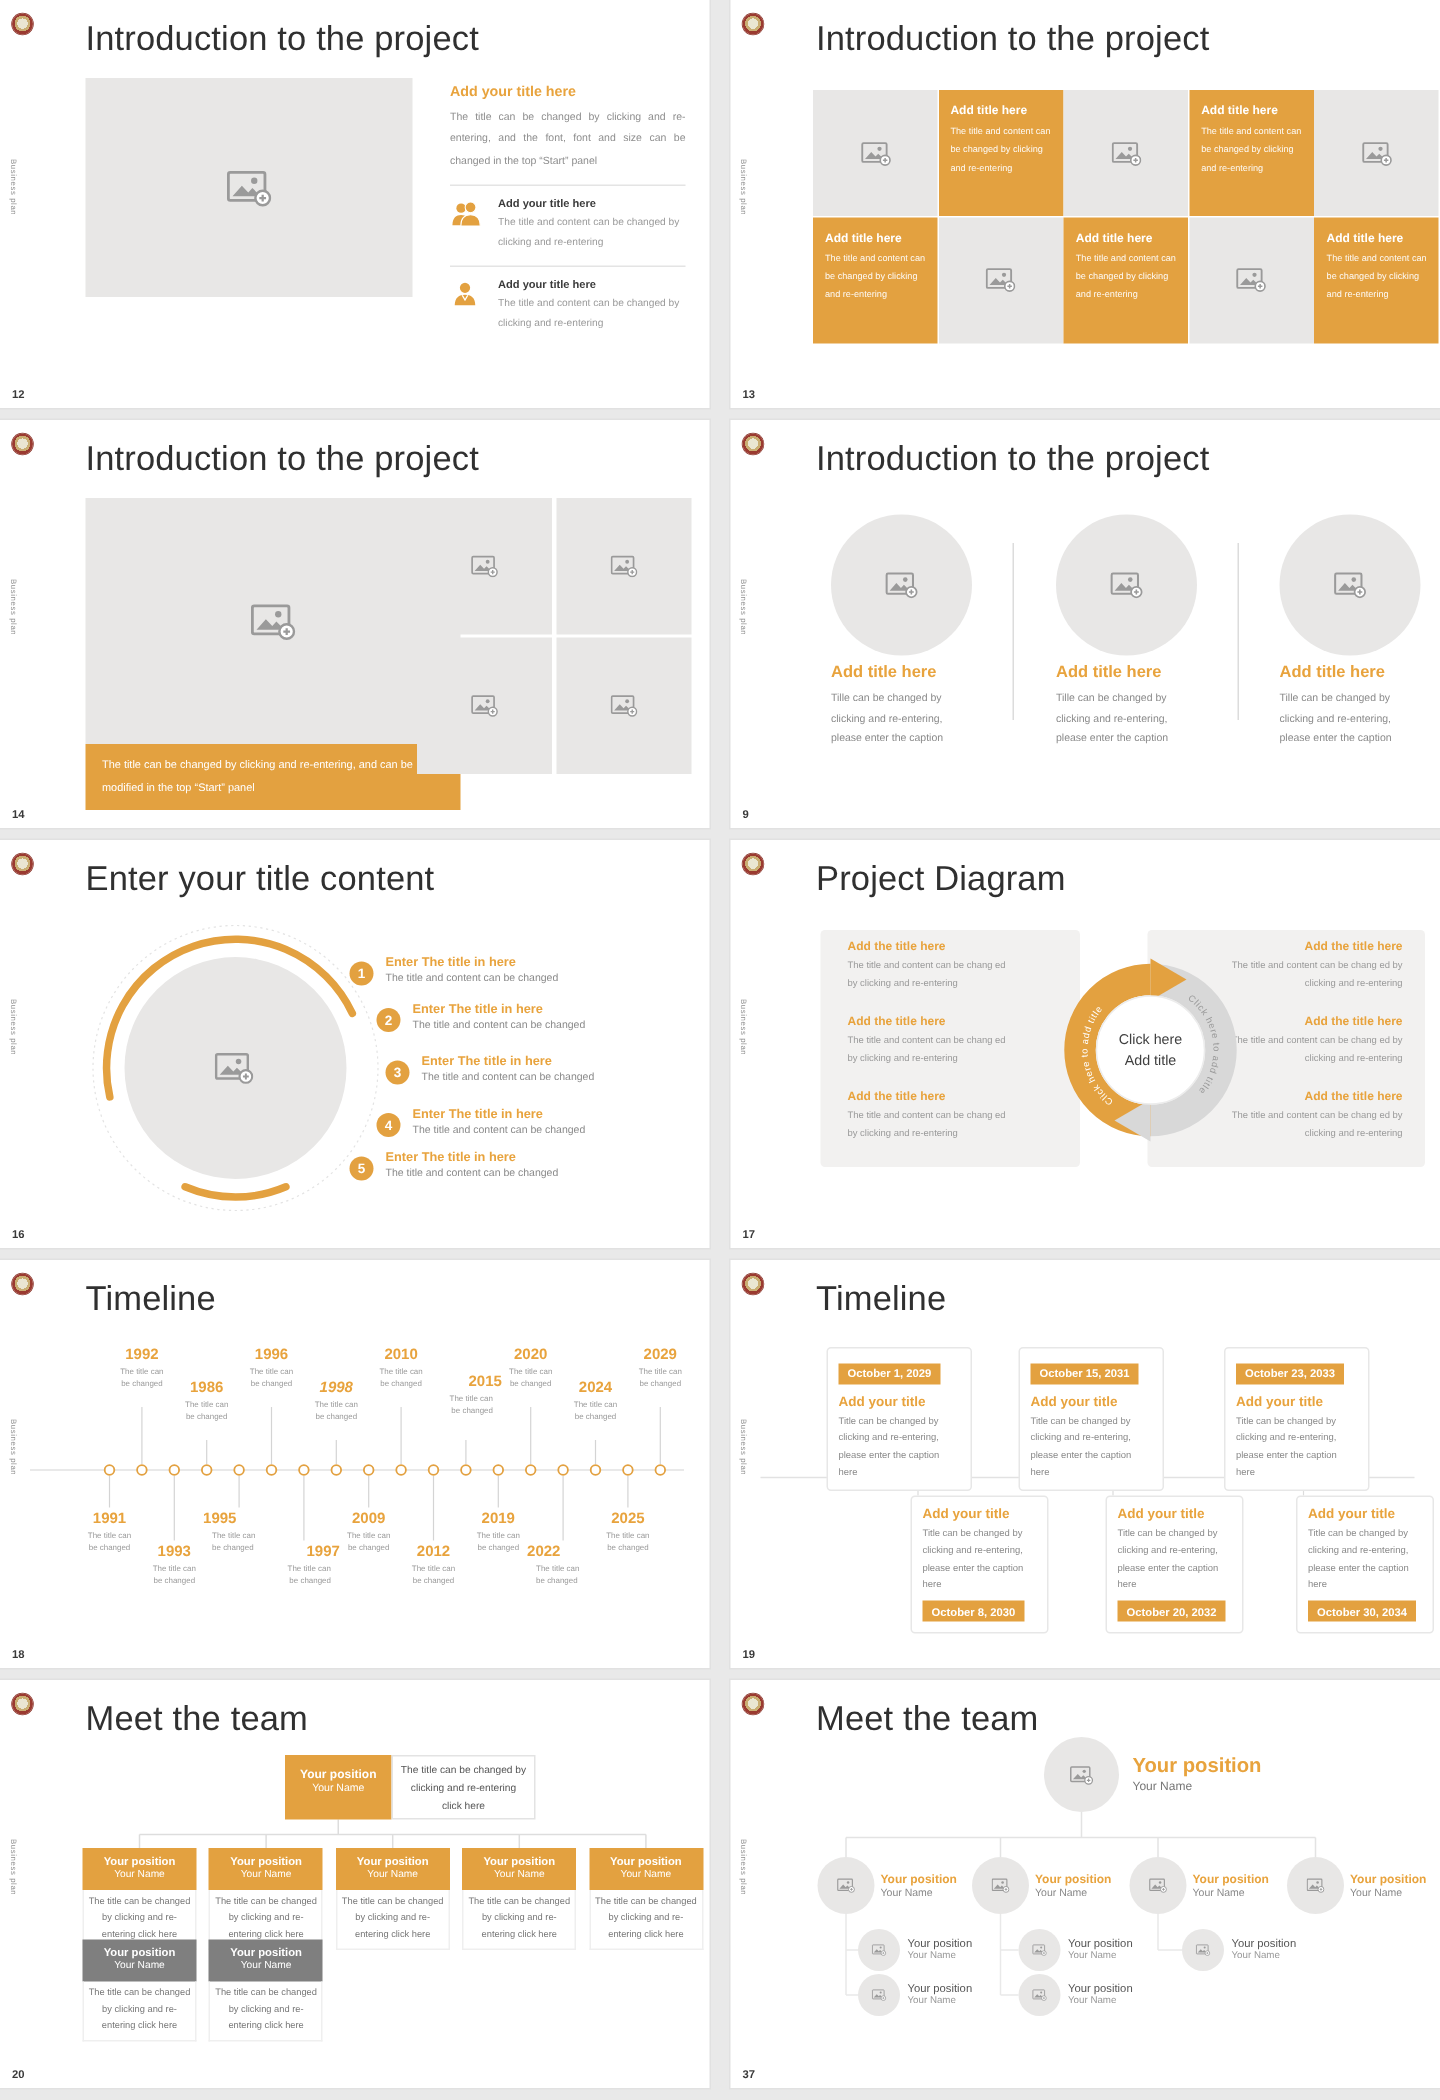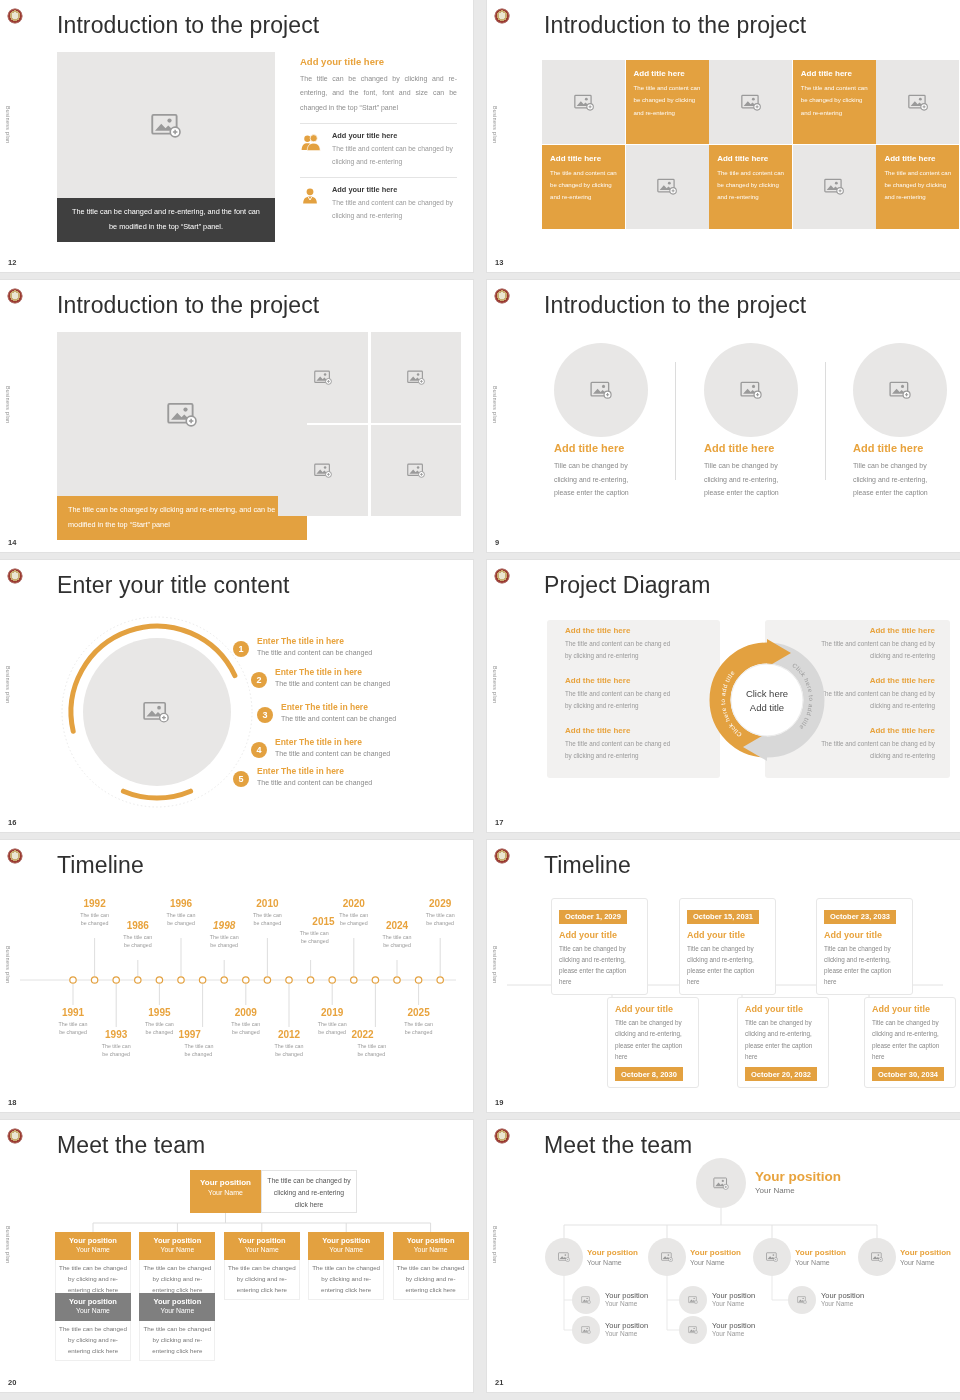--- a/index.html
+++ b/index.html
@@ -25,21 +25,20 @@
     <div class="content">
         <div style="position: absolute; left: 57px; top: 52px; width: 218px; height: 146px; background: rgb(232, 231, 230); display: flex; align-items: center; justify-content: center;">
           <svg width="30" height="25" viewBox="0 0 24 20">
             <rect x="1" y="1.5" width="19.5" height="15" rx="1" fill="none" stroke="#9A9A9A" stroke-width="1.5"></rect>
             <circle cx="14.8" cy="6" r="1.7" fill="#9A9A9A"></circle>
             <path d="M3.2 14.2 L8.2 8.6 L11.6 12.2 L13.8 9.9 L18.2 14.2 Z" fill="#9A9A9A"></path>
             <circle cx="19.3" cy="15.2" r="3.9" fill="#fff" stroke="#9A9A9A" stroke-width="1.3"></circle>
             <path d="M19.3 13.4 v3.6 M17.5 15.2 h3.6" stroke="#9A9A9A" stroke-width="1.2"></path>
           </svg>
         </div>
-        <div style="position: absolute; left: 57px; top: 198px; width: 218px; height: 44px; background: rgb(63, 63, 63); color: rgb(255, 255, 255); font-size: 7.3px; line-height: 2.05; padding: 7px 11px; box-sizing: border-box; text-align: center;">The title can be changed and re-entering, and the font can be modified in the top “Start” panel.</div>
         <div style="position: absolute; left: 300px; top: 56px; width: 157px;">
           <div style="font-size: 9.5px; font-weight: 700; color: rgb(232, 163, 61);">Add your title here</div>
           <div style="font-size: 7px; color: rgb(142, 142, 142); line-height: 2.05; margin-top: 5px; text-align: justify;">The title can be changed by clicking and re-entering, and the font, font and size can be changed in the top “Start” panel</div>
           <div style="border-top: 1px solid rgb(228, 228, 228); margin: 8px 0px 7px;"></div>
           <div style="display: flex; gap: 8px;">
             <div style="width: 24px; flex: 0 0 24px; padding-top: 2px;"><svg width="22" height="18" viewBox="0 0 24 20">
                 <circle cx="8" cy="6.4" r="3.5" fill="#E3A140"></circle>
                 <path d="M1.6 19 C1.6 13.6 4.4 11.5 8 11.5 C9.8 11.5 11.3 12 12.3 13 L12.3 19 Z" fill="#E3A140"></path>
                 <circle cx="15" cy="5.8" r="4" fill="#E3A140" stroke="#fff" stroke-width=".8"></circle>
                 <path d="M7.8 19.6 C7.8 13.6 11 11.3 15 11.3 C19 11.3 22.2 13.6 22.2 19.6 Z" fill="#E3A140" stroke="#fff" stroke-width=".8"></path>
@@ -390,29 +389,29 @@
           <div style="font-size: 5.3px; color: rgb(154, 154, 154); line-height: 1.6; margin-top: 2px; padding: 0px 6px;">The title can be changed</div>
         </div>
         <div style="position: absolute; left: 92.2px; top: 189px; width: 48px; text-align: center;">
           <div style="font-size: 10px; font-weight: 700; color: rgb(232, 163, 61);">1993</div>
           <div style="font-size: 5.3px; color: rgb(154, 154, 154); line-height: 1.6; margin-top: 2px; padding: 0px 6px;">The title can be changed</div>
         </div>
         <div style="position: absolute; left: 113.8px; top: 80px; width: 48px; text-align: center;">
           <div style="font-size: 10px; font-weight: 700; color: rgb(232, 163, 61);">1986</div>
           <div style="font-size: 5.3px; color: rgb(154, 154, 154); line-height: 1.6; margin-top: 2px; padding: 0px 6px;">The title can be changed</div>
         </div>
-        <div style="position: absolute; left: 135.4px; top: 167px; width: 48px; text-align: center;">
+        <div style="position: absolute; left: 135.4px; top: 167px; width: 48px; text-align: left;">
           <div style="font-size: 10px; font-weight: 700; color: rgb(232, 163, 61);">1995</div>
           <div style="font-size: 5.3px; color: rgb(154, 154, 154); line-height: 1.6; margin-top: 2px; padding: 0px 6px;">The title can be changed</div>
         </div>
         <div style="position: absolute; left: 157px; top: 58px; width: 48px; text-align: center;">
           <div style="font-size: 10px; font-weight: 700; color: rgb(232, 163, 61);">1996</div>
           <div style="font-size: 5.3px; color: rgb(154, 154, 154); line-height: 1.6; margin-top: 2px; padding: 0px 6px;">The title can be changed</div>
         </div>
-        <div style="position: absolute; left: 178.6px; top: 189px; width: 48px; text-align: left;">
+        <div style="position: absolute; left: 178.6px; top: 189px; width: 48px; text-align: right;">
           <div style="font-size: 10px; font-weight: 700; color: rgb(232, 163, 61);">1997</div>
           <div style="font-size: 5.3px; color: rgb(154, 154, 154); line-height: 1.6; margin-top: 2px; padding: 0px 6px;">The title can be changed</div>
         </div>
         <div style="position: absolute; left: 200.2px; top: 80px; width: 48px; text-align: center;">
           <div style="font-size: 10px; font-weight: 700; color: rgb(232, 163, 61); font-style: italic;">1998</div>
           <div style="font-size: 5.3px; color: rgb(154, 154, 154); line-height: 1.6; margin-top: 2px; padding: 0px 6px;">The title can be changed</div>
         </div>
         <div style="position: absolute; left: 221.8px; top: 167px; width: 48px; text-align: center;">
           <div style="font-size: 10px; font-weight: 700; color: rgb(232, 163, 61);">2009</div>
           <div style="font-size: 5.3px; color: rgb(154, 154, 154); line-height: 1.6; margin-top: 2px; padding: 0px 6px;">The title can be changed</div>
@@ -667,15 +666,15 @@
             <rect x="1" y="1.5" width="19.5" height="15" rx="1" fill="none" stroke="#9A9A9A" stroke-width="1.5"></rect>
             <circle cx="14.8" cy="6" r="1.7" fill="#9A9A9A"></circle>
             <path d="M3.2 14.2 L8.2 8.6 L11.6 12.2 L13.8 9.9 L18.2 14.2 Z" fill="#9A9A9A"></path>
             <circle cx="19.3" cy="15.2" r="3.9" fill="#fff" stroke="#9A9A9A" stroke-width="1.3"></circle>
             <path d="M19.3 13.4 v3.6 M17.5 15.2 h3.6" stroke="#9A9A9A" stroke-width="1.2"></path>
           </svg>
         </div>
         <div style="position: absolute; left: 334px; top: 171px; font-size: 7.5px; color: rgb(85, 85, 85);">Your position</div>
         <div style="position: absolute; left: 334px; top: 180px; font-size: 6.5px; color: rgb(153, 153, 153);">Your Name</div>
       </div>
-    <div class="pnum">21</div>
+    <div class="pnum">37</div>
   </section>
 </div>
 
 </body></html>

